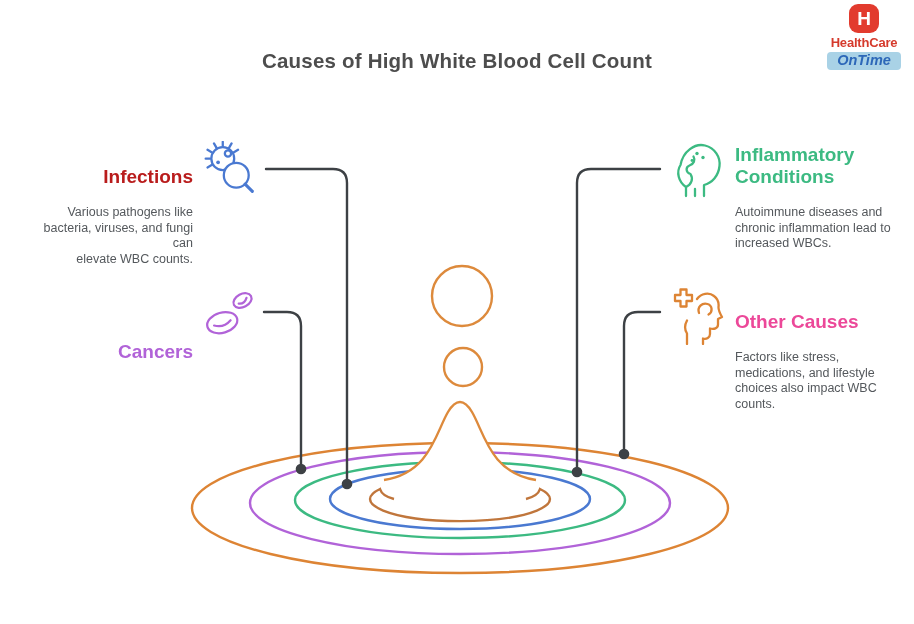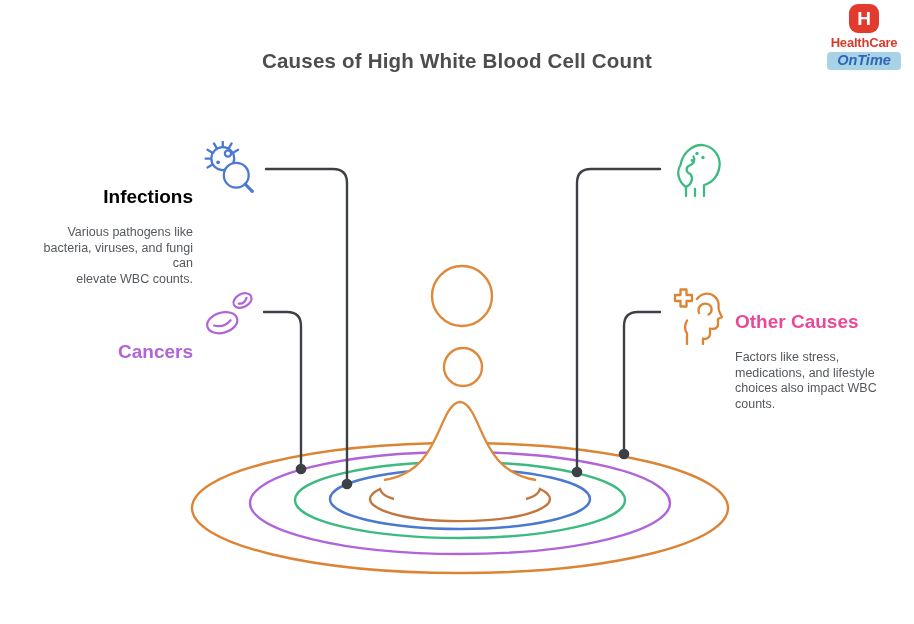--- a/index.html
+++ b/index.html
@@ -17,21 +17,21 @@
   .sec.right { left:735px; width:172px; text-align:left; }
   #sec-infections { top:166px; }
   #sec-inflammatory { top:144px; }
   #sec-cancers { top:311px; }
   #sec-other { top:311px; }
   .sec-heading { font-size:19px; font-weight:bold; line-height:22px; white-space:pre-line; }
   .sec-desc {
     margin-top:17px; font-size:12.5px; line-height:15.5px; color:#54585c;
     white-space:pre-line;
   }
-  .c-blue   { color:#000000;margin-top:20px; }
+  .c-blue   { color:#b91c1c; }
   .c-green  { color:#3cba82; }
   .c-purple { color:#b163d8;margin-top:30px; }
   .c-orange { color:#ec4899; }
   .icon { position:absolute; }
   #icon-infections   { left:201px; top:141px; }
   #icon-inflammatory { left:672px; top:140px; }
   #icon-cancers      { left:203px; top:288px; }
   #icon-other        { left:671px; top:287px; }
   .logo { position:absolute; left:818px; top:4px; width:92px; text-align:center; }
   .logo-tile {
@@ -103,20 +103,27 @@
     <g fill="none" stroke-width="2.2" stroke-linecap="round" stroke-linejoin="round" stroke="#4a79d1">
       <circle cx="21" cy="17" r="11"></circle>
       <path d="M10.6 11 L6.3 8.5 M15 6.6 L12.5 2.3 M21 5 L21 0.8 M27 6.6 L29.5 2.3 M31.4 11 L35.7 8.5 M9 17 L4.5 17 M10.6 23 L6.3 25.5"></path>
       <circle cx="26" cy="12" r="3"></circle>
       <circle cx="34" cy="33" r="12" fill="#ffffff"></circle>
       <path d="M42.5 41.5 L49.5 48.5" stroke-width="3"></path>
     </g>
     <circle cx="16.5" cy="20.5" r="1.8" fill="#4a79d1"></circle>
   </svg>
 
+  <div class="sec right" id="sec-inflammatory">
+    <div class="sec-heading c-green">Inflammatory
+Conditions</div>
+    <div class="sec-desc">Autoimmune diseases and
+chronic inflammation lead to
+increased WBCs.</div>
+  </div>
   <svg class="icon" id="icon-inflammatory" width="52" height="58" viewBox="0 0 52 58">
     <g fill="none" stroke-width="2.3" stroke-linecap="round" stroke-linejoin="round" stroke="#3cba82">
       <path d="M14 56 V 47 C 6.5 42 4 32 8.5 25 C 11 11 23 3 33 5.5 C 43 8 48.5 17 47.5 26 C 46.5 36 40 43 32 45 V 56"></path>
       <path d="M23 49 V 56"></path>
       <path d="M14 47 C 19.5 44.5 21.5 39 18.5 34 C 13.5 32.5 13.5 27 17.5 25.5 C 22 24 23.5 20 21.5 16.5"></path>
     </g>
     <circle cx="25" cy="13.5" r="1.7" fill="#3cba82"></circle>
     <circle cx="31" cy="17.5" r="1.7" fill="#3cba82"></circle>
     <circle cx="20" cy="20.5" r="1.4" fill="#3cba82"></circle>
   </svg>

